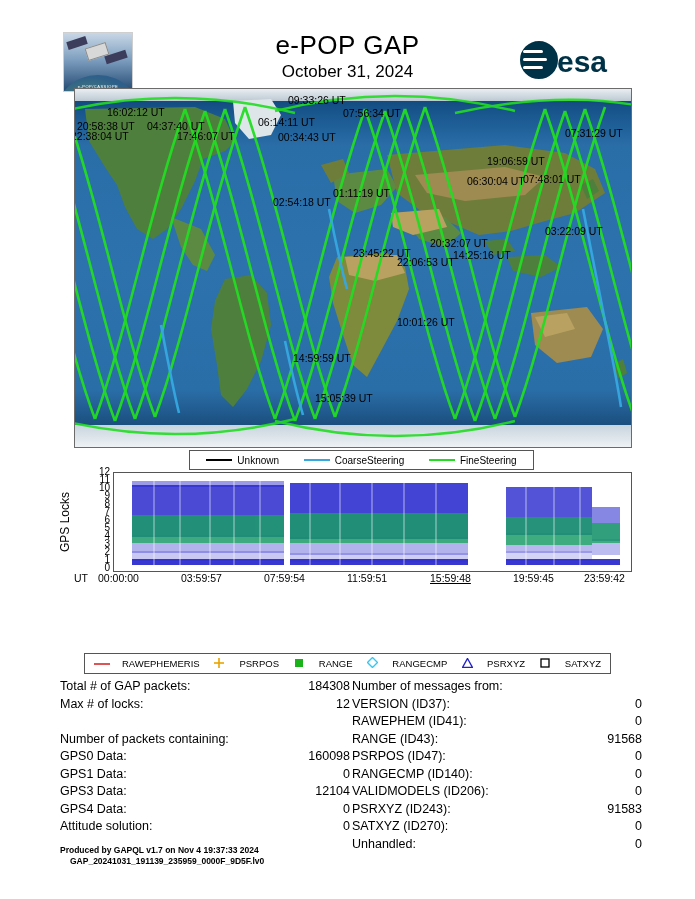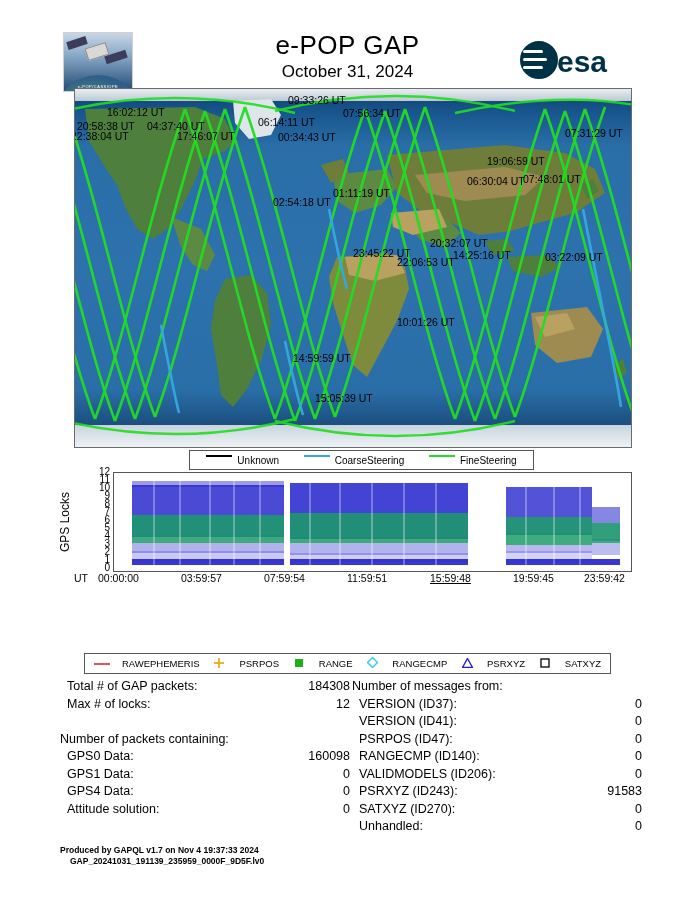--- a/index.html
+++ b/index.html
@@ -144,20 +144,21 @@
     border: 1px solid #555;
     background: #ffffff;
     display: flex;
     align-items: center;
     justify-content: space-around;
     padding: 0 4px;
     box-sizing: border-box;
   }
   .legend-entry {
     display: flex;
+    align-items: center;
     gap: 5px;
     font-size: 10px;
   }
   .legend-line {
     display: inline-block;
     width: 26px; height: 2px;
   }
 
   
   .gps-panel {
@@ -240,21 +241,21 @@
     position: absolute;
     left: 352px; top: 0;
     width: 290px;
   }
   .srow {
     display: flex;
     justify-content: space-between;
     line-height: 17.5px;
     height: 17.5px;
   }
-  .srow .lbl { white-space: nowrap; margin-left: 7px; }
+  .srow .lbl { white-space: nowrap; }
   .srow .val { text-align: right; white-space: nowrap; }
   .sgap { height: 17.5px; }
   .shead { line-height: 17.5px; height: 17.5px; white-space: nowrap; }
 
   
   .footer {
     position: absolute;
     left: 60px; top: 845px;
     width: 600px;
     font-size: 8.5px;
@@ -394,21 +395,21 @@
       <div class="map-label" style="left:72px;top:31px;">04:37:40 UT</div>
       <div class="map-label" style="left:-4px;top:41px;">22:38:04 UT</div>
       <div class="map-label" style="left:102px;top:41px;">17:46:07 UT</div>
       <div class="map-label" style="left:203px;top:42px;">00:34:43 UT</div>
       <div class="map-label" style="left:490px;top:38px;">07:31:29 UT</div>
       <div class="map-label" style="left:198px;top:59px;margin-top:48px;">02:54:18 UT</div>
       <div class="map-label" style="left:412px;top:66px;">19:06:59 UT</div>
       <div class="map-label" style="left:392px;top:86px;">06:30:04 UT</div>
       <div class="map-label" style="left:448px;top:84px;">07:48:01 UT</div>
       <div class="map-label" style="left:258px;top:98px;">01:11:19 UT</div>
-      <div class="map-label" style="left:470px;top:136px;margin-top:26px;">03:22:09 UT</div>
+      <div class="map-label" style="left:470px;top:136px;">03:22:09 UT</div>
       <div class="map-label" style="left:355px;top:148px;">20:32:07 UT</div>
       <div class="map-label" style="left:278px;top:158px;">23:45:22 UT</div>
       <div class="map-label" style="left:322px;top:167px;">22:06:53 UT</div>
       <div class="map-label" style="left:378px;top:160px;">14:25:16 UT</div>
       <div class="map-label" style="left:322px;top:211px;margin-top:16px;">10:01:26 UT</div>
       <div class="map-label" style="left:218px;top:263px;">14:59:59 UT</div>
       <div class="map-label" style="left:240px;top:303px;">15:05:39 UT</div>
     </div>
   </div>
 
@@ -574,38 +575,46 @@
 
       <div class="srow">
         <span class="lbl">GPS0 Data:</span>
         <span class="val">160098</span>
       </div>
       <div class="srow">
         <span class="lbl">GPS1 Data:</span>
         <span class="val">0</span>
       </div>
       <div class="srow">
+        <span class="lbl">GPS3 Data:</span>
+        <span class="val">12104</span>
+      </div>
+      <div class="srow">
         <span class="lbl">GPS4 Data:</span>
         <span class="val">0</span>
       </div>
       <div class="srow">
         <span class="lbl">Attitude solution:</span>
         <span class="val">0</span>
       </div>
     </div>
 
     <div class="stats-right">
       <div class="shead">Number of messages from:</div>
       <div class="srow">
         <span class="lbl">VERSION (ID37):</span>
         <span class="val">0</span>
       </div>
       <div class="srow">
-        <span class="lbl">VERSION (ID41):</span>
-        <span class="val">0</span>
+        <span class="lbl">RAWEPHEM (ID41):</span>
+        <span class="val">0</span>
+      </div>
+      <div class="srow">
+        <span class="lbl">RANGE (ID43):</span>
+        <span class="val">91568</span>
       </div>
       <div class="srow">
         <span class="lbl">PSRPOS (ID47):</span>
         <span class="val">0</span>
       </div>
       <div class="srow">
         <span class="lbl">RANGECMP (ID140):</span>
         <span class="val">0</span>
       </div>
       <div class="srow">

